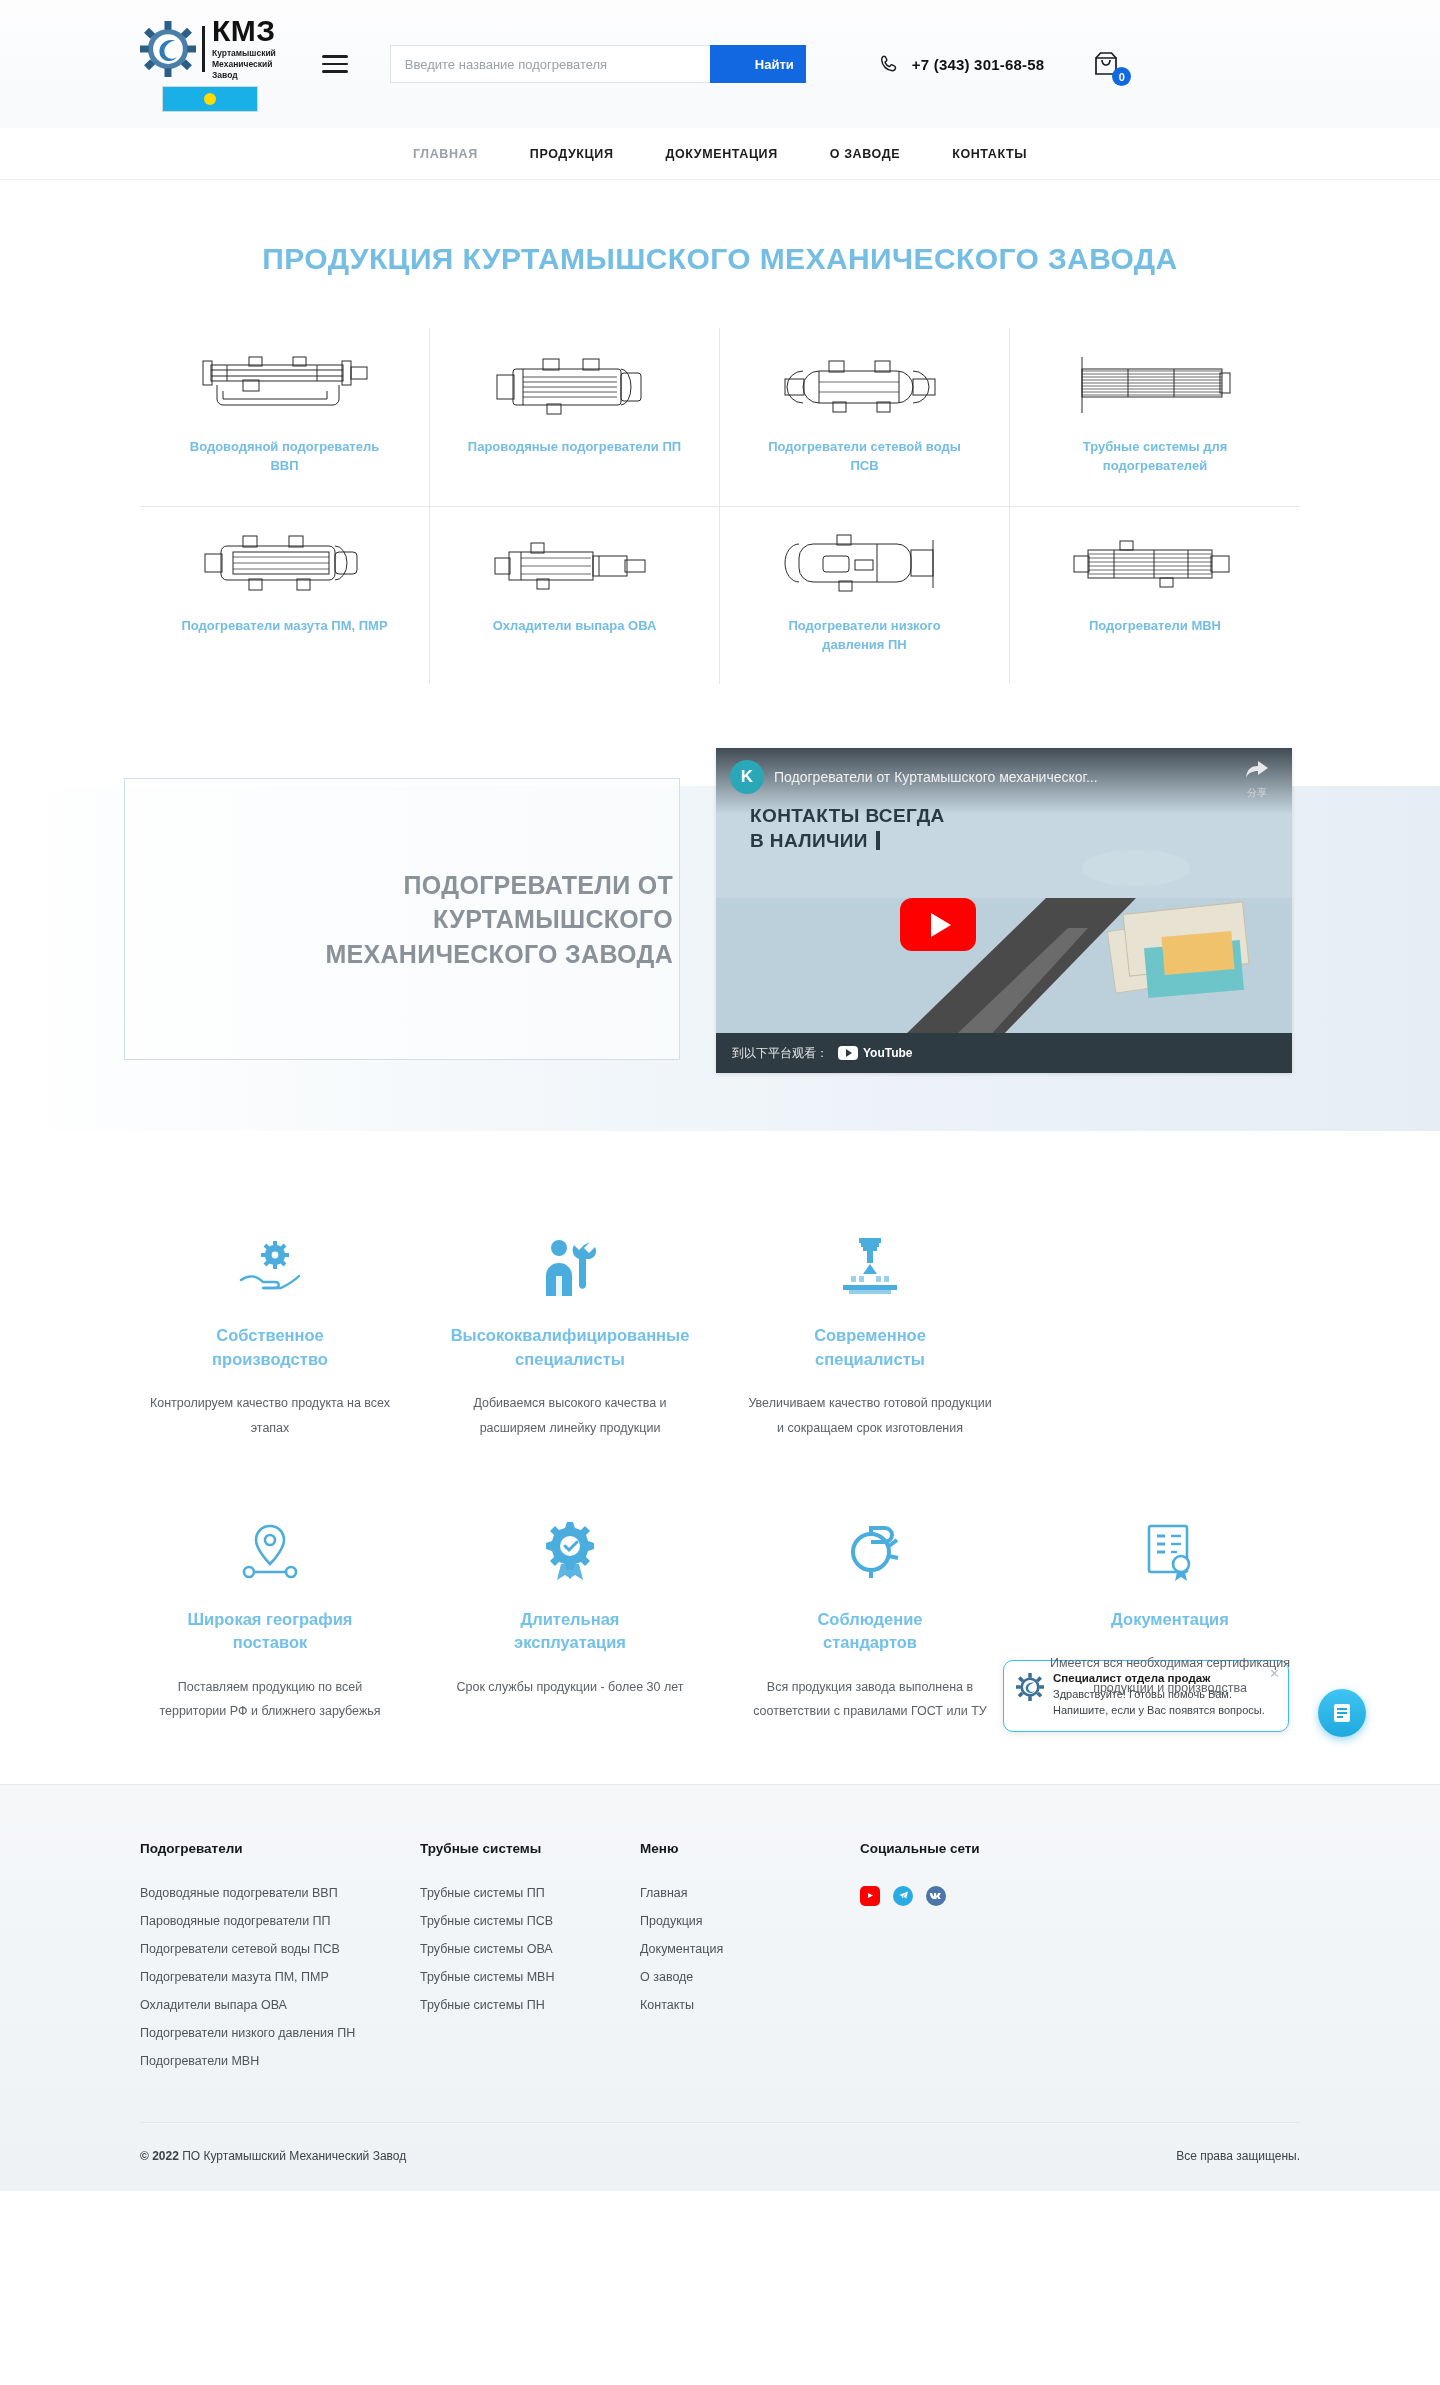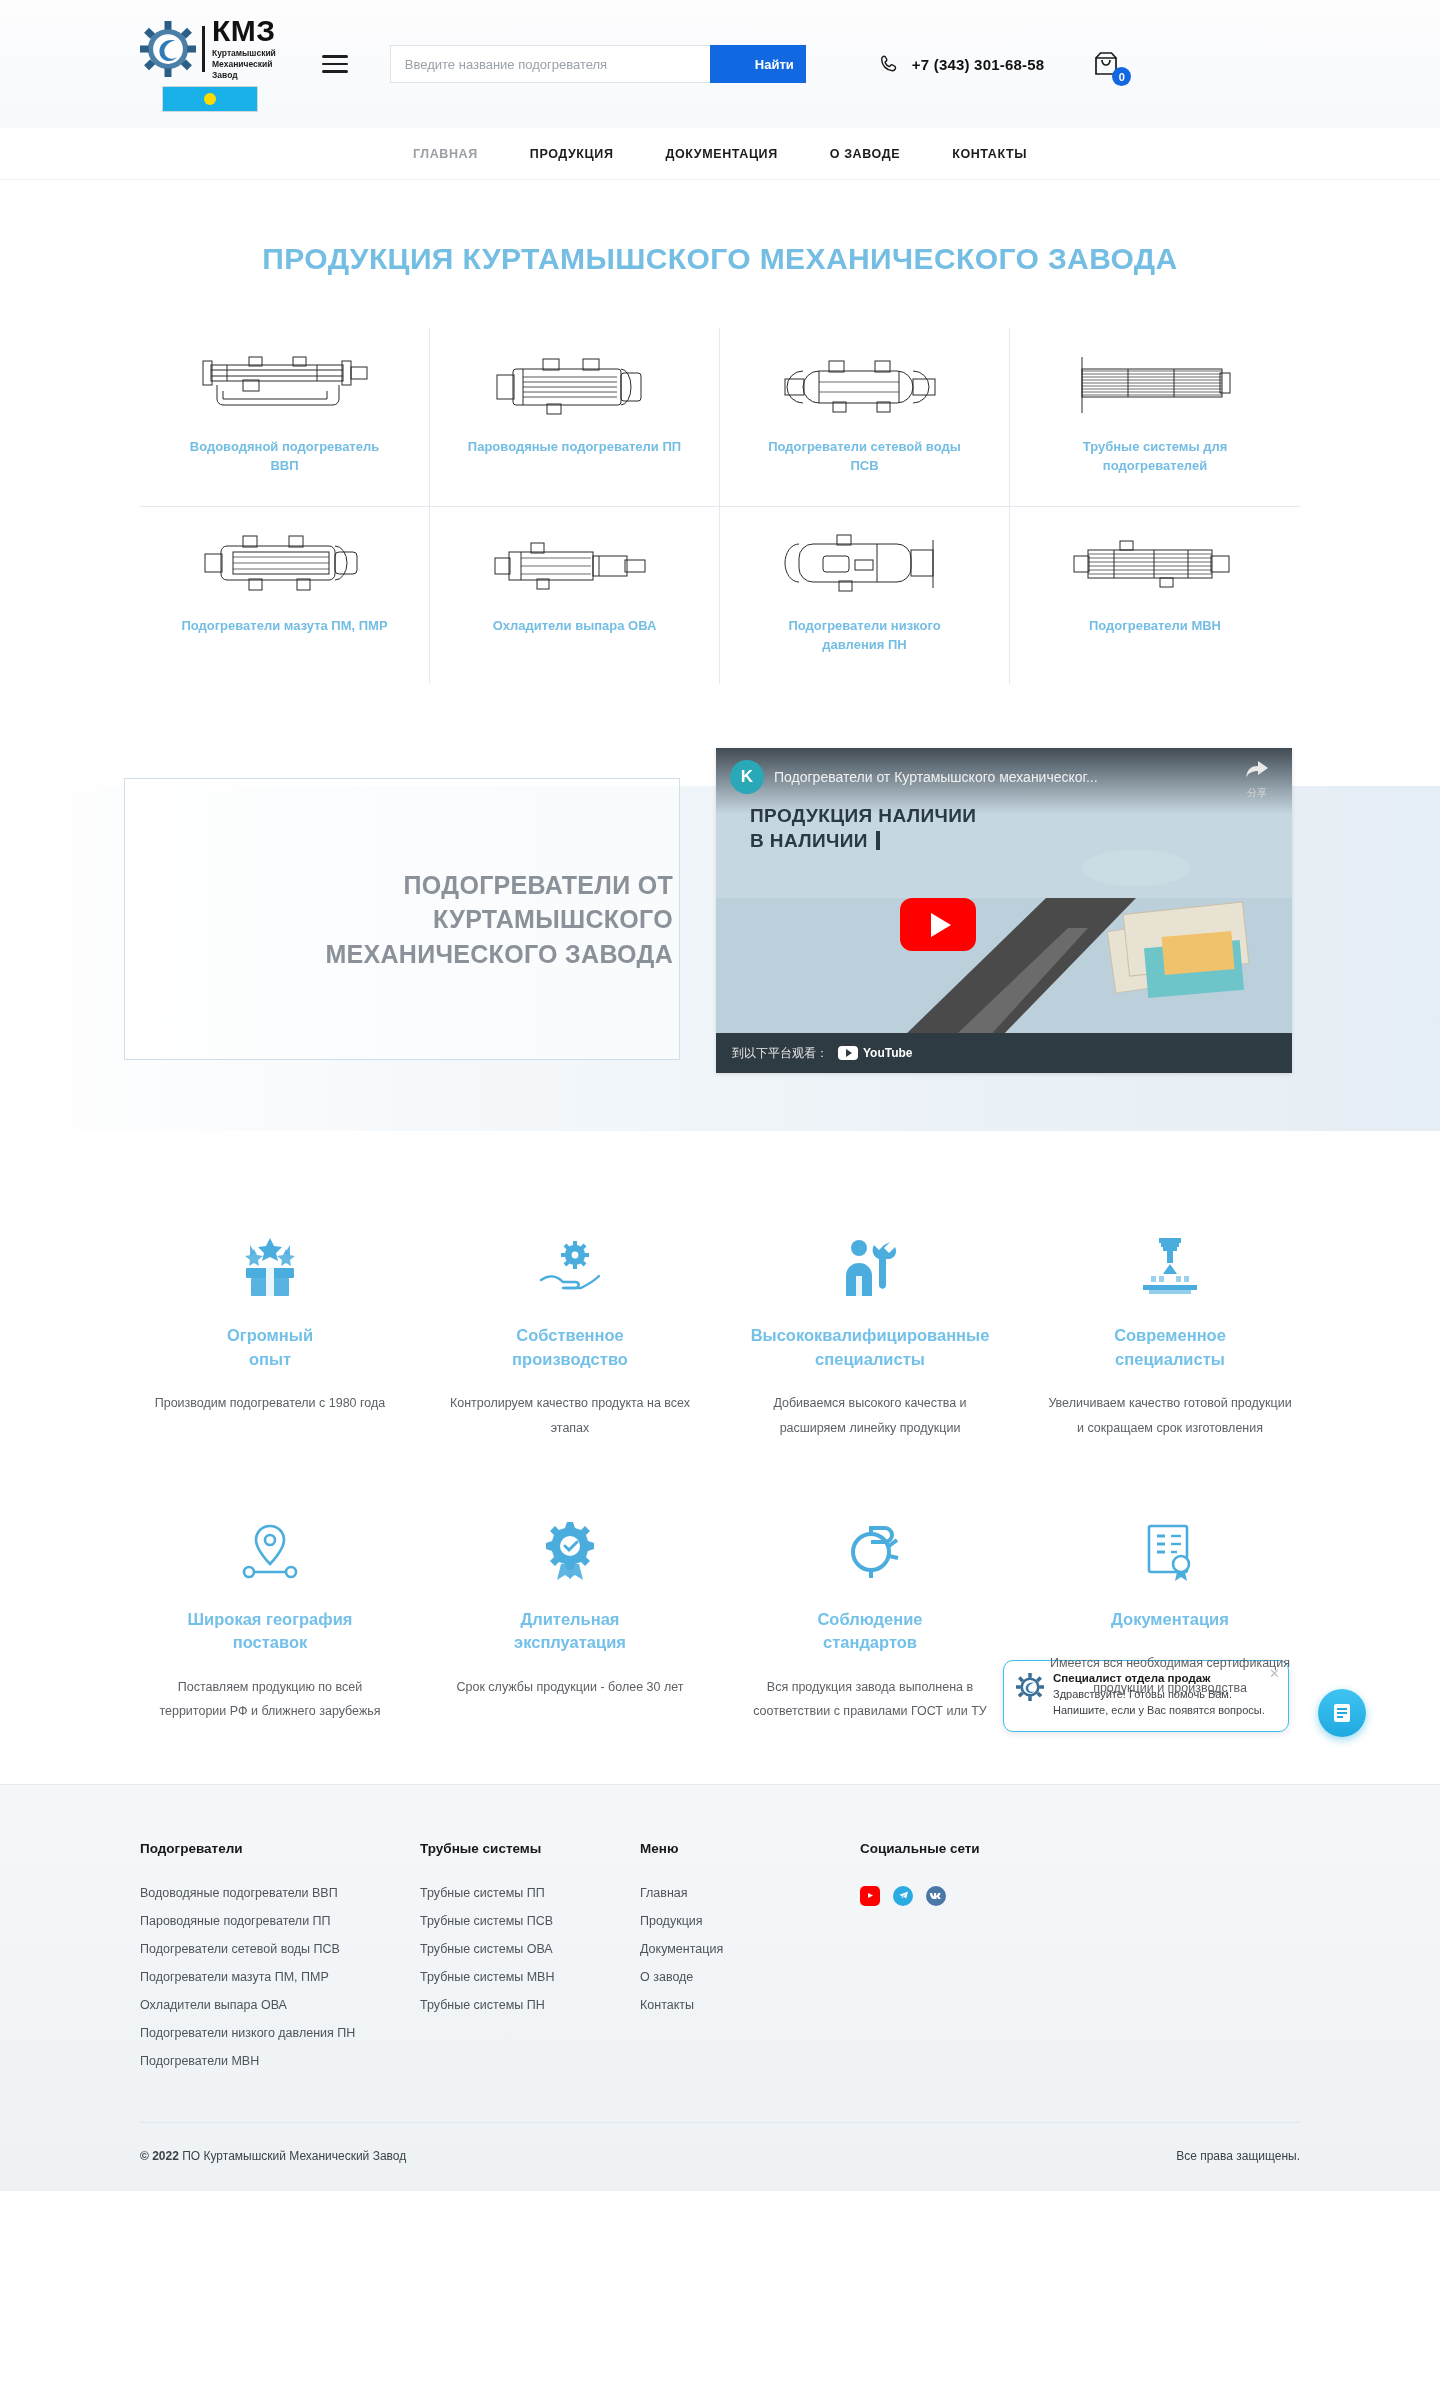--- a/index.html
+++ b/index.html
@@ -523,21 +523,21 @@
         <div class="yt-title">Подогреватели от Куртамышского механическог...</div>
         <div class="yt-share">
           <svg width="24" height="20" viewBox="0 0 24 20" fill="#e8e8e8">
             <path d="M13 1 L23 8 L13 15 v-4 C7 11 3 13 1 18 C2 9 6 6 13 6 Z"></path>
           </svg>
           <div class="yt-share-label">分享</div>
         </div>
       </div>
 
       <div class="video-ghost-title">
-        <div>ПРОДУКЦИЯ НАЛИЧИИ</div>
+        <div>КОНТАКТЫ ВСЕГДА</div>
         <div><span>В НАЛИЧИИ</span><span class="bar"></span></div>
       </div>
 
       <div class="play-btn">
           <div class="tri"></div>
         </div>
 
       <div class="video-bottom">
         <span class="cn">到以下平台观看：</span>
         <span class="yt-logo-chip">
@@ -580,39 +580,20 @@
             <rect x="7" y="11" width="10" height="2"></rect>
             <rect x="7" y="15" width="6" height="2"></rect>
           </g>
       </svg>
     </div>
   </section>
 
   <section class="features">
     <div class="frow">
 
-      <div class="fcell">
-        <div class="ficon">
-          <svg width="64" height="62" viewBox="0 0 64 62" fill="#4badde">
-            <path d="M12 9 l5 8 l-5 3 z" opacity=".9"></path>
-              <path d="M52 9 l-5 8 l5 3 z" opacity=".9"></path>
-            <path d="M32 2 l4 8 l8 1 l-6 6 l2 8 l-8 -4 l-8 4 l2 -8 l-6 -6 l8 -1 z"></path>
-            <path d="M16 13 l3 6 l6 1 l-5 4 l1 6 l-5 -3 l-5 3 l1 -6 l-5 -4 l6 -1 z" opacity=".85"></path>
-            <path d="M48 13 l3 6 l6 1 l-5 4 l1 6 l-5 -3 l-5 3 l1 -6 l-5 -4 l6 -1 z" opacity=".85"></path>
-            <rect x="8" y="32" width="48" height="10" rx="1"></rect>
-            <rect x="13" y="42" width="38" height="18" rx="1" opacity=".92"></rect>
-            <rect x="28" y="32" width="8" height="28" fill="#eaf6fd"></rect>
-          </svg>
-        </div>
-        <div class="ftitle">
-          <div>Огромный</div>
-          <div>опыт</div>
-        </div>
-        <div class="fdesc">Производим подогреватели с 1980 года</div>
-      </div>
 
       <div class="fcell">
         <div class="ficon">
           <svg width="66" height="60" viewBox="0 0 66 60" fill="none" stroke="#4badde" stroke-width="2.4">
             <circle cx="38" cy="17" r="9" fill="#4badde"></circle>
             <g stroke="#4badde" stroke-width="4">
               <line x1="38" y1="3" x2="38" y2="9"></line>
                 <line x1="38" y1="25" x2="38" y2="31"></line>
               <line x1="24" y1="17" x2="30" y2="17"></line>
                 <line x1="46" y1="17" x2="52" y2="17"></line>

